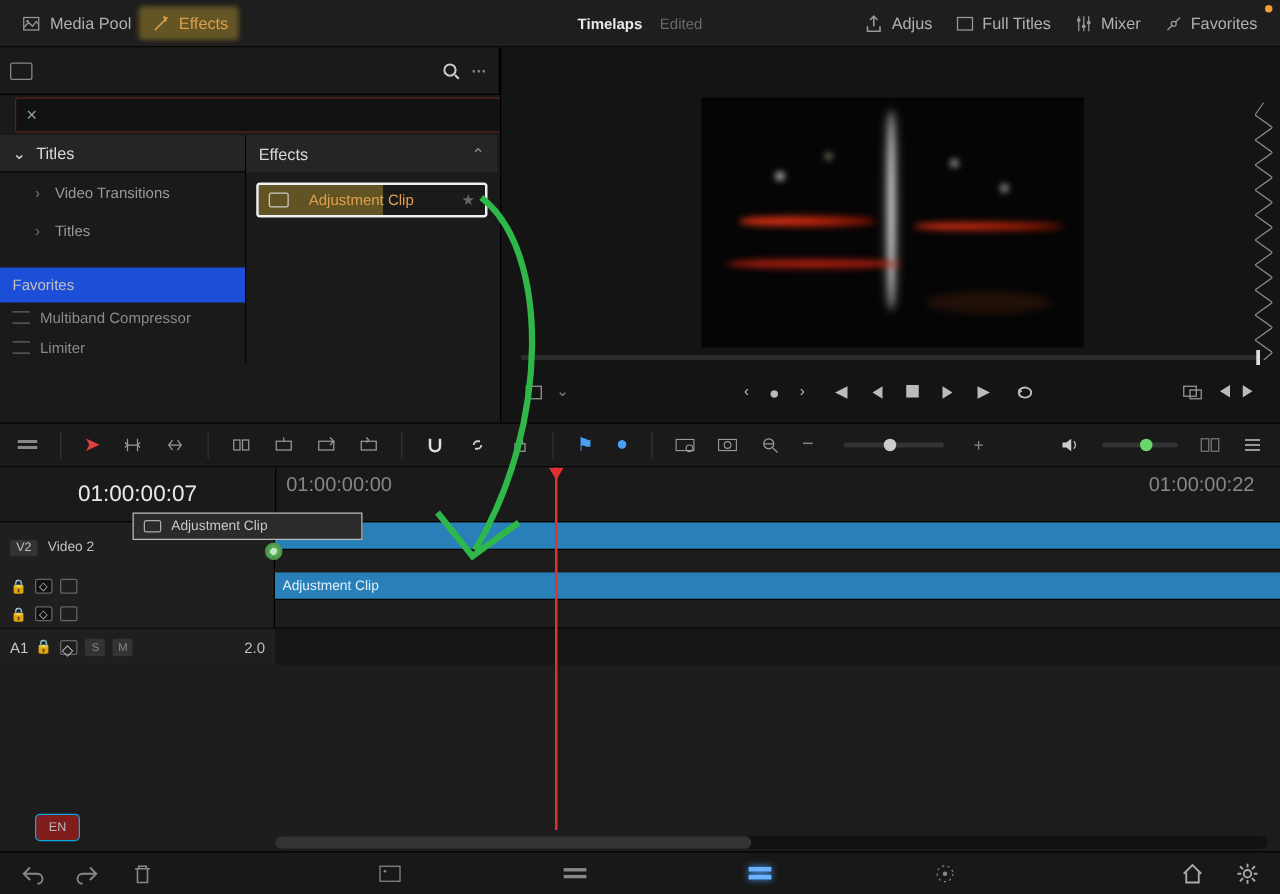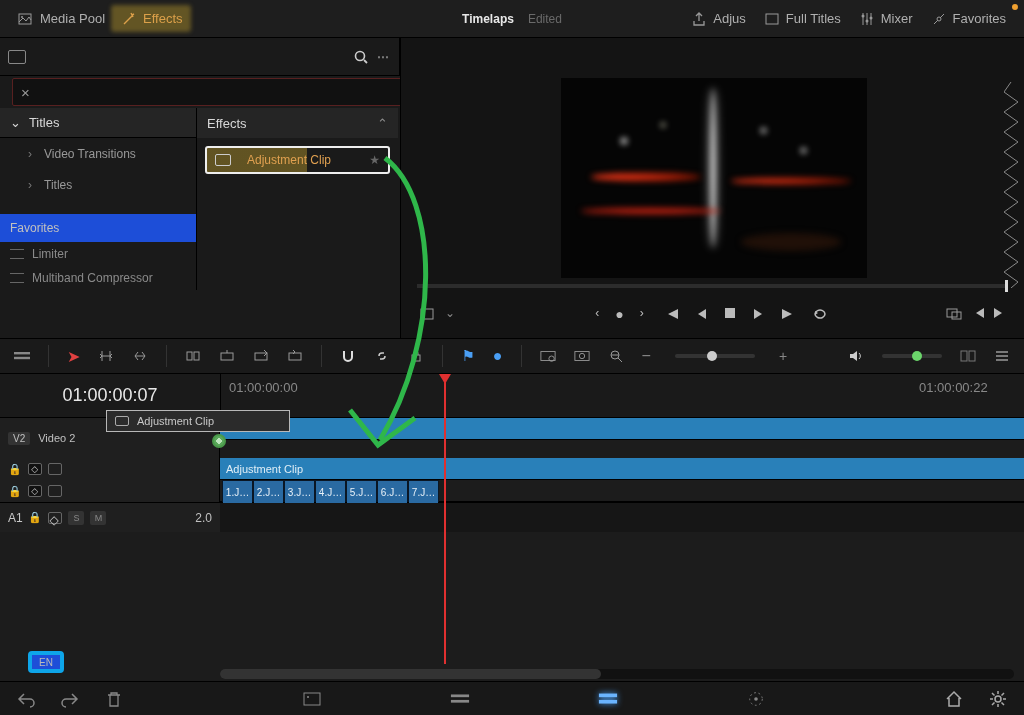--- a/index.html
+++ b/index.html
@@ -79,21 +79,21 @@
   .zoom-slider { width:80px; height:4px; background:#333; border-radius:2px; position:relative; margin:0 6px; }
   .zoom-slider .knob { width:10px; height:10px; background:#ccc; border-radius:50%; position:absolute; top:-3px; left:40%; }
   .vol-slider { width:60px; height:4px; background:#333; border-radius:2px; position:relative; }
   .vol-slider .knob { width:10px; height:10px; background:#6bd66b; border-radius:50%; position:absolute; top:-3px; left:50%; }
 
   
   .timeline-zone { position:absolute; left:0; right:0; top:374px; bottom:34px; background:#1c1c1c; }
   .ruler { height:44px; background:#1a1a1a; display:flex; position:relative; border-bottom:1px solid #000; }
   .ruler-left { width:220px; display:flex; align-items:center; justify-content:center; font-size:18px; font-weight:500; color:#e8e8e8; }
   .ruler-right { flex:1; position:relative; border-left:1px solid #000; }
-  .ruler-tick { position:absolute; top:6px; font-size:13px; color:#888; }
+  .ruler-tick { position:absolute; top:6px; font-size:16px; color:#888; }
   .playhead { position:absolute; left:444px; top:374px; width:2px; height:290px; background:#e03030; z-index:5; }
   .playhead::before { content:''; position:absolute; top:0; left:-5px; width:12px; height:10px; background:#e03030; clip-path: polygon(0 0,100% 0,50% 100%); }
 
   .tracks { position:absolute; top:44px; left:0; right:0; }
   .track-row { display:flex; height:40px; }
   .track-head { width:220px; background:#1f1f1f; border-right:1px solid #000; display:flex; align-items:center; padding:0 8px; gap:8px; font-size:11px; color:#c0c0c0; }
   .track-head .tag { background:#333; padding:1px 5px; border-radius:2px; font-size:10px; }
   .track-head .tag.on { border:1px solid #d03030; }
   .track-head .name { }
   .track-sub { display:flex; height:22px; }
@@ -120,21 +120,21 @@
   
   .annot-arrow { position:absolute; left:290px; top:140px; width:200px; height:330px; pointer-events:none; z-index:8; }
 
   
   .h-scroll { position:absolute; left:220px; right:10px; bottom:36px; height:10px; background:#111; border-radius:5px; }
   .h-scroll .thumb-s { position:absolute; left:0; width:48%; height:100%; background:#333; border-radius:5px; }
 
   
   .bottombar { position:absolute; left:0; right:0; bottom:0; height:34px; background:#181818; border-top:1px solid #000; display:flex; align-items:center; padding:0 16px; gap:24px; color:#888; }
   .bottombar .sp { flex:1; }
-  .lang-pill { position:absolute; left:28px; bottom:42px; width:36px; height:22px; border:4px solid #0ea5e9; border-radius:4px; display:flex; align-items:center; justify-content:center; font-size:10px; color:#bbb; background:#1d4ed8; }
+  .lang-pill { position:absolute; left:28px; bottom:42px; width:36px; height:22px; border:1px solid #0ea5e9; border-radius:4px; display:flex; align-items:center; justify-content:center; font-size:10px; color:#bbb; background:#7f1d1d; }
   .nav-ico { width:20px; height:18px; }
 
   .ico-svg { width:16px; height:16px; }
 </style>
 </head>
 <body>
 
 <div class="hl-box"></div>
 <div class="topbar">
   <div class="topbar-group">
@@ -224,25 +224,25 @@
         <span>Video Transitions</span>
       </div>
     <div class="list-item">
         <span class="chev">›</span>
         <span>Titles</span>
       </div>
     <div style="height:14px"></div>
     <div class="fav-head">Favorites</div>
     <div class="fav-item">
         <div class="sliders-icon"></div>
-        <span>Limiter</span>
+        <span>Multiband Compressor</span>
       </div>
     <div class="fav-item">
         <div class="sliders-icon"></div>
-        <span>Multiband Compressor</span>
+        <span>Limiter</span>
       </div>
   </div>
   <div class="right-col">
     <div class="fx-head">
       <span>Effects</span>
       <span class="caret">⌃</span>
     </div>
     <div class="fx-result">
       <div class="ico"></div>
       <span class="lbl">Adjustment Clip</span>
@@ -430,43 +430,20 @@
         <span class="adj-clip-label">Adjustment Clip</span>
       </div>
     </div>
 
     <div class="track-sub">
       <div class="track-head">
         <span class="lock-ico">🔒</span>
         <span class="sm-ico" style="background:#111;color:#ccc;font-size:9px;text-align:center">◇</span>
         <span class="sm-ico"></span>
       </div>
-      <div class="track-lane" style="height:22px" id="thumbrow2">
-          <div class="thumb" style="left: 2px; height: 22px;">
-            <div class="txt">1.J…</div>
-          </div>
-          <div class="thumb" style="left: 33px; height: 22px;">
-            <div class="txt">2.J…</div>
-          </div>
-          <div class="thumb" style="left: 64px; height: 22px;">
-            <div class="txt">3.J…</div>
-          </div>
-          <div class="thumb" style="left: 95px; height: 22px;">
-            <div class="txt">4.J…</div>
-          </div>
-          <div class="thumb" style="left: 126px; height: 22px;">
-            <div class="txt">5.J…</div>
-          </div>
-          <div class="thumb" style="left: 157px; height: 22px;">
-            <div class="txt">6.J…</div>
-          </div>
-          <div class="thumb" style="left: 188px; height: 22px;">
-            <div class="txt">7.J…</div>
-          </div>
-        </div>
     </div>
 
     <div class="audio-row">
       <div class="audio-head">
         <span class="tag">A1</span>
         <span class="lock-ico">🔒</span>
         <span class="sm-ico">◇</span>
         <span class="sm-btn">S</span>
         <span class="sm-btn">M</span>
         <span class="lvl">2.0</span>

